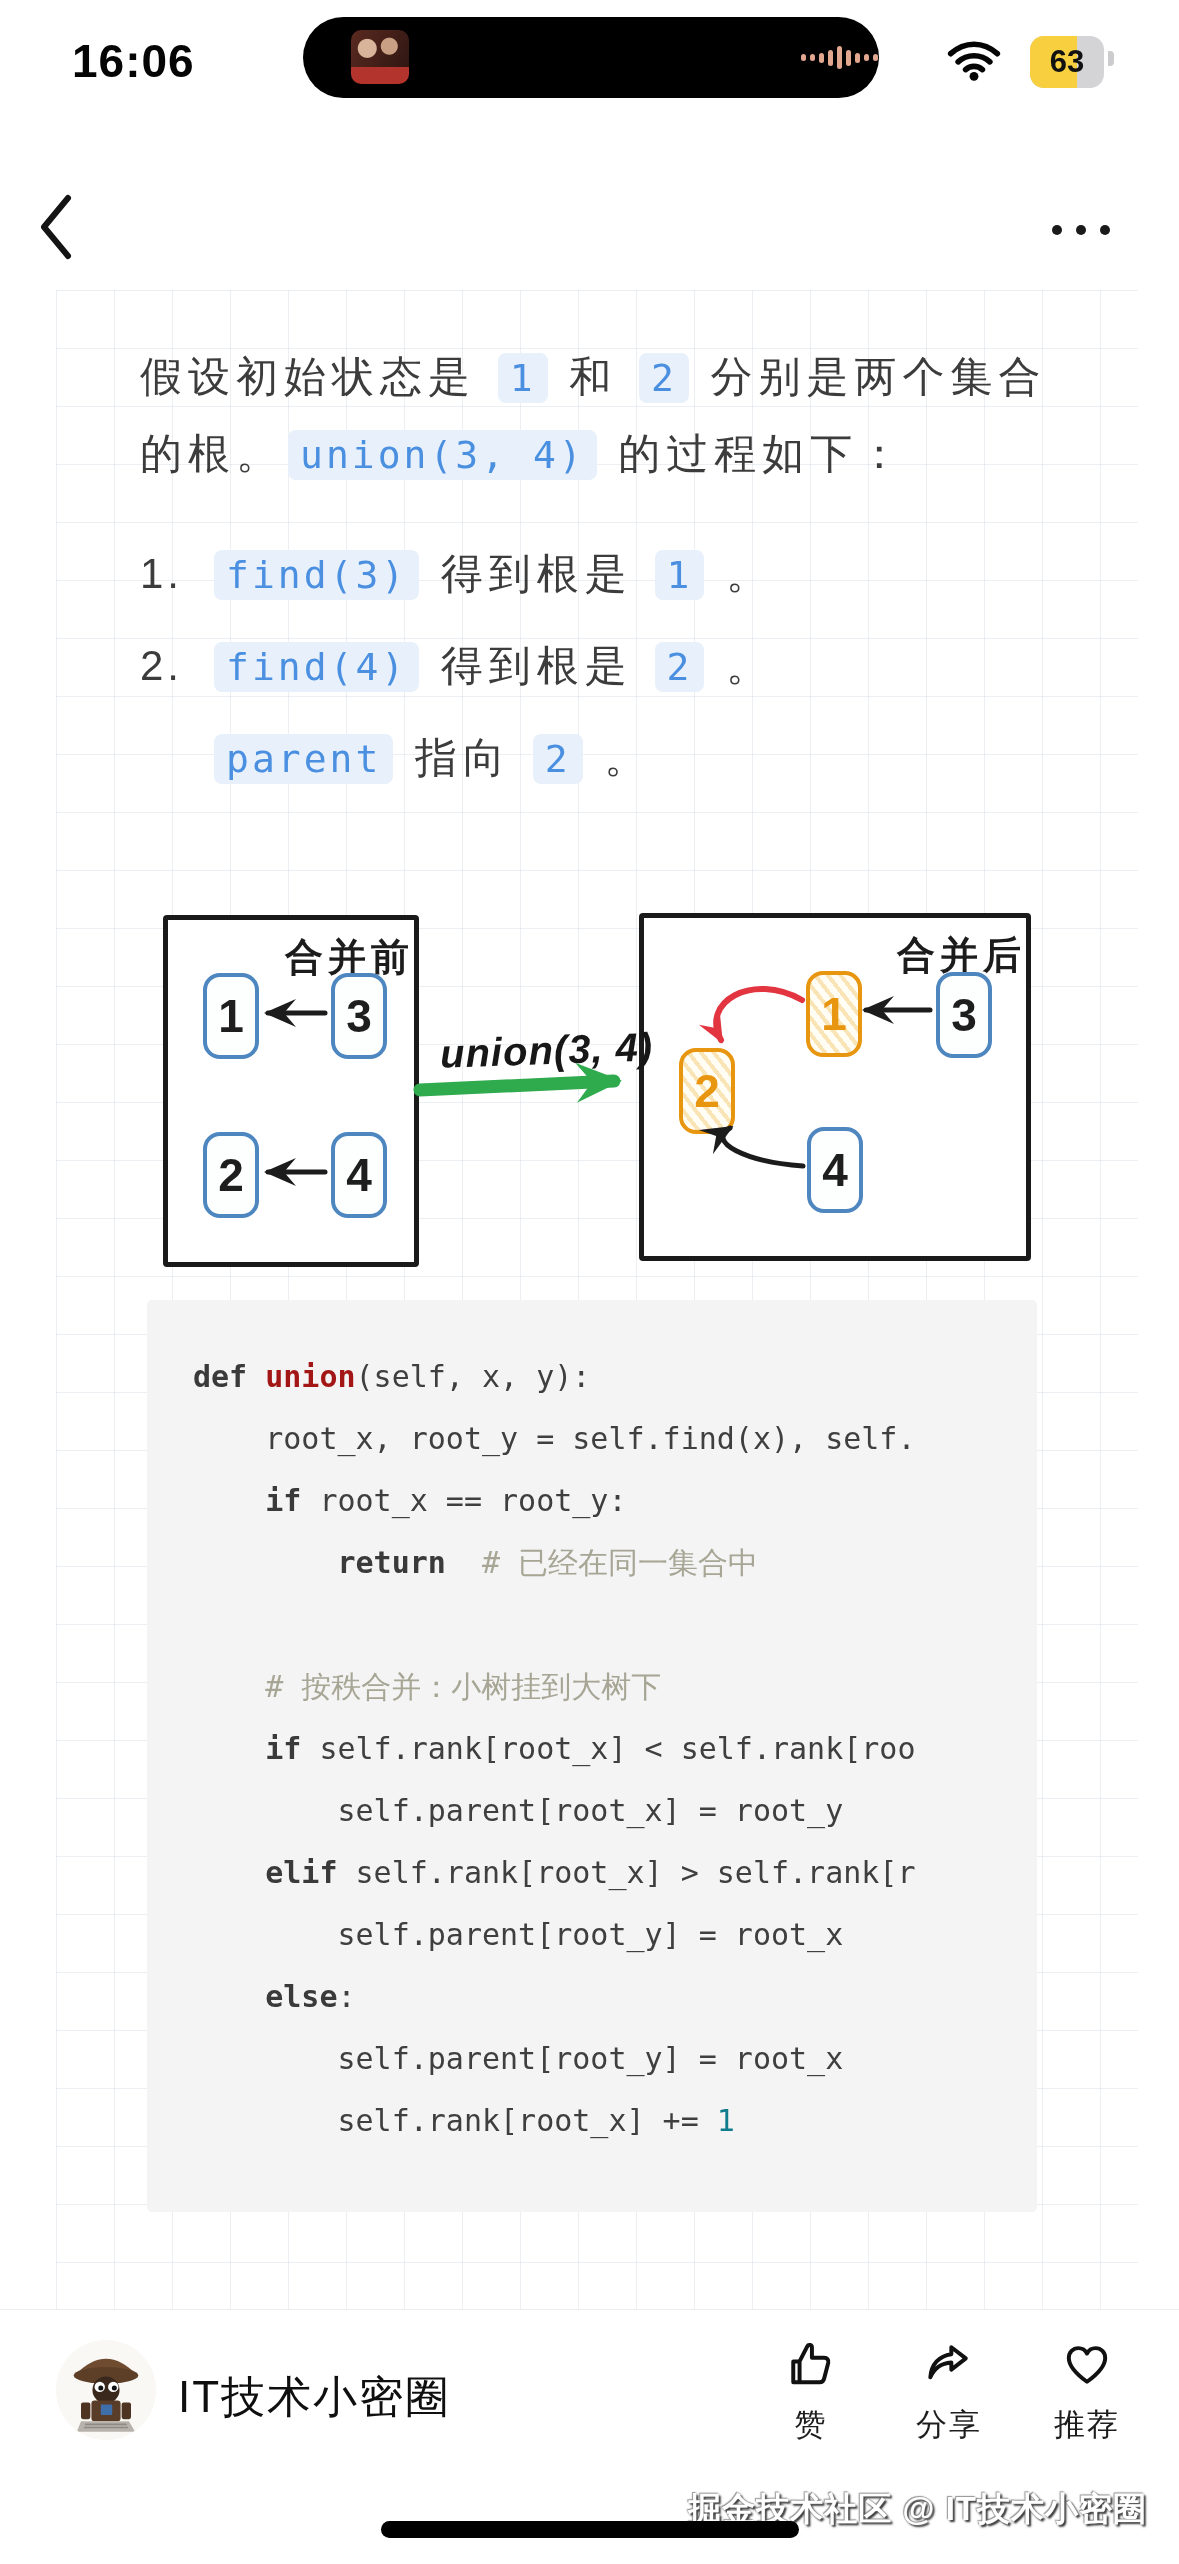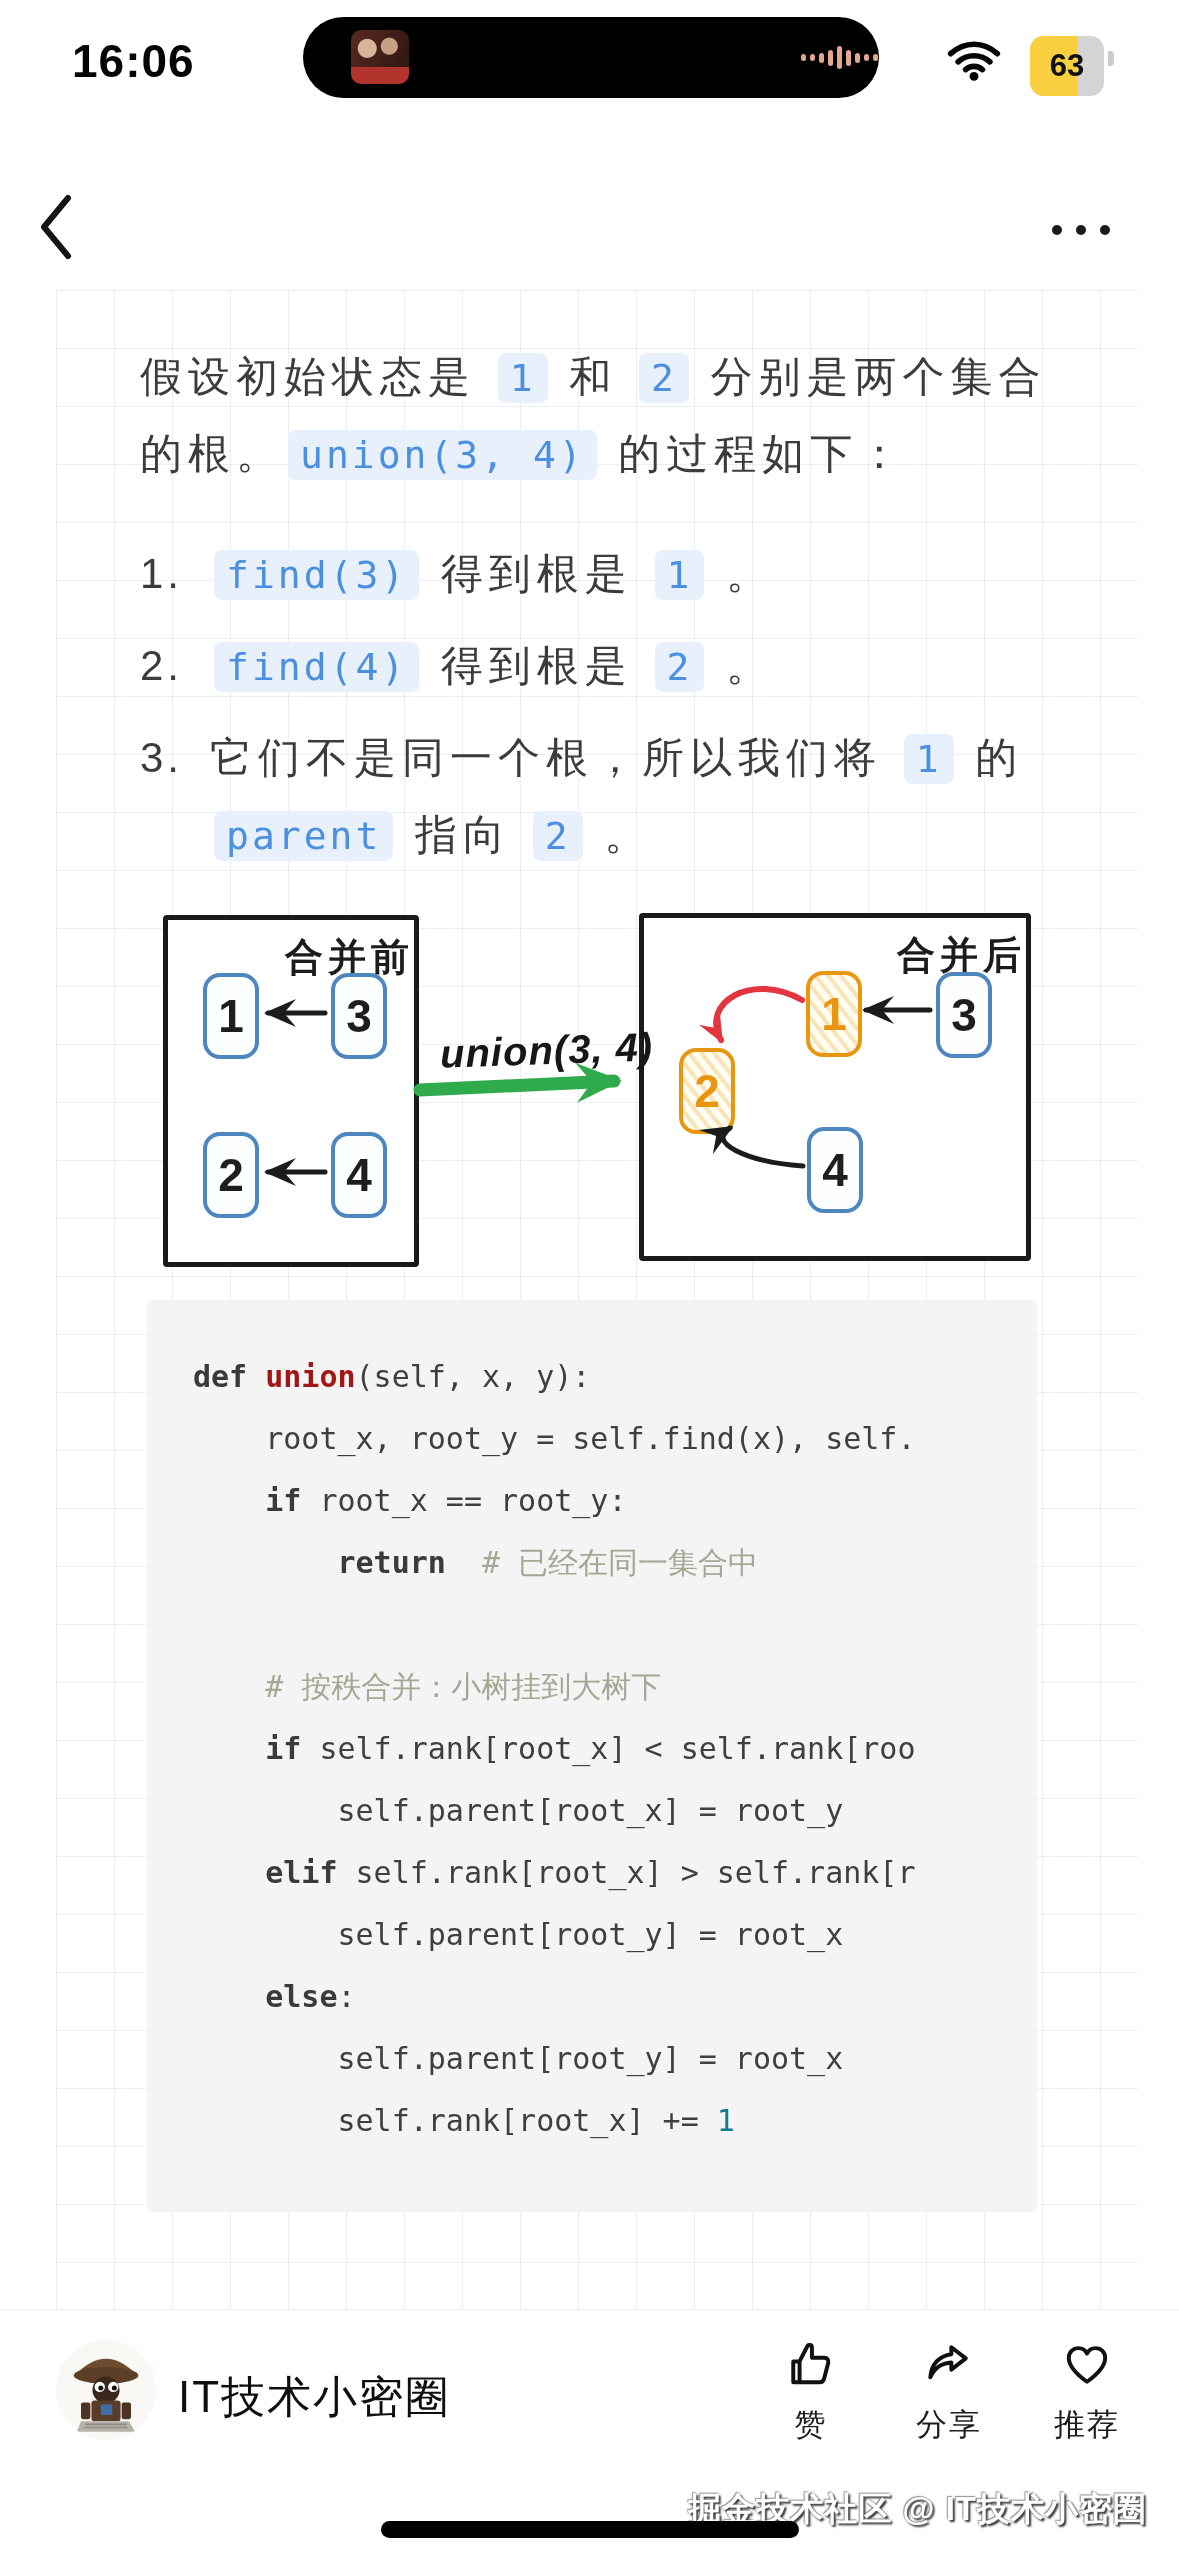--- a/index.html
+++ b/index.html
@@ -11,21 +11,21 @@
   .island{position:absolute;left:303px;top:17px;width:576px;height:81px;background:#000;border-radius:41px;}
   .album{position:absolute;left:48px;top:13px;width:58px;height:54px;border-radius:10px;overflow:hidden;
          background-image:
            radial-gradient(circle at 28% 34%, #d8b49a 0 9px, rgba(0,0,0,0) 10px),
            radial-gradient(circle at 66% 30%, #c9a083 0 8px, rgba(0,0,0,0) 9px),
            linear-gradient(0deg, #b3342c 0 32%, rgba(0,0,0,0) 32%),
            linear-gradient(120deg,#5a2a20,#2b1410);}
   .waveform{position:absolute;left:498px;top:0;height:81px;display:flex;align-items:center;gap:4px;}
   .wbar{width:5px;border-radius:3px;background:#e2a78f;}
   .wifi{position:absolute;left:946px;top:38px;}
-  .battery{position:absolute;left:1030px;top:36px;width:74px;height:60px;border-radius:14px;overflow:hidden;background:#d4d4d7;}
+  .battery{position:absolute;left:1030px;top:36px;width:74px;height:52px;border-radius:14px;overflow:hidden;background:#d4d4d7;}
   .battery-fill{position:absolute;left:0;top:0;bottom:0;background:#f8cf3e;}
   .battery-num{position:absolute;inset:0;display:flex;align-items:center;justify-content:center;
                font-size:31px;font-weight:700;color:#111;}
   .battery-tip{position:absolute;left:1108px;top:51px;width:6px;height:15px;border-radius:0 4px 4px 0;background:#cccccf;}
   
   .back-btn{position:absolute;left:28px;top:190px;width:60px;height:74px;cursor:pointer;}
   .more-btn{position:absolute;right:48px;top:210px;width:100px;height:40px;display:flex;gap:14px;
             align-items:center;justify-content:center;cursor:pointer;}
   .dot{width:10px;height:10px;border-radius:50%;background:#1a1a1a;}
   
@@ -131,21 +131,20 @@
         <div class="tline"><span>假设初始状态是 </span><span class="icode">1</span><span> 和 </span><span class="icode">2</span><span> 分别是两个集合</span></div>
         <div class="tline"><span>的根。</span><span class="icode">union(3, 4)</span><span> 的过程如下：</span></div>
         <div class="olist">
           <div class="oitem">
             <div class="tline"><span class="omarker">1.</span><span class="icode">find(3)</span><span> 得到根是 </span><span class="icode">1</span><span> 。</span></div>
           </div>
           <div class="oitem">
             <div class="tline"><span class="omarker">2.</span><span class="icode">find(4)</span><span> 得到根是 </span><span class="icode">2</span><span> 。</span></div>
           </div>
           <div class="oitem">
-            <div class="tline"><span class="omarker">3.</span><span>它们不是同一个根，所以我们将 </span><span class="icode">1</span><span> 的</span></div>
             <div class="tline"><span class="oindent"></span><span class="icode">parent</span><span> 指向 </span><span class="icode">2</span><span> 。</span></div>
           </div>
         </div>
       </div>
 
     <div class="diagram">
 
       <div class="dbox" style="left:163px;top:5px;width:246px;height:342px;">
         <div class="dbox-title">合并前</div>
       </div>

